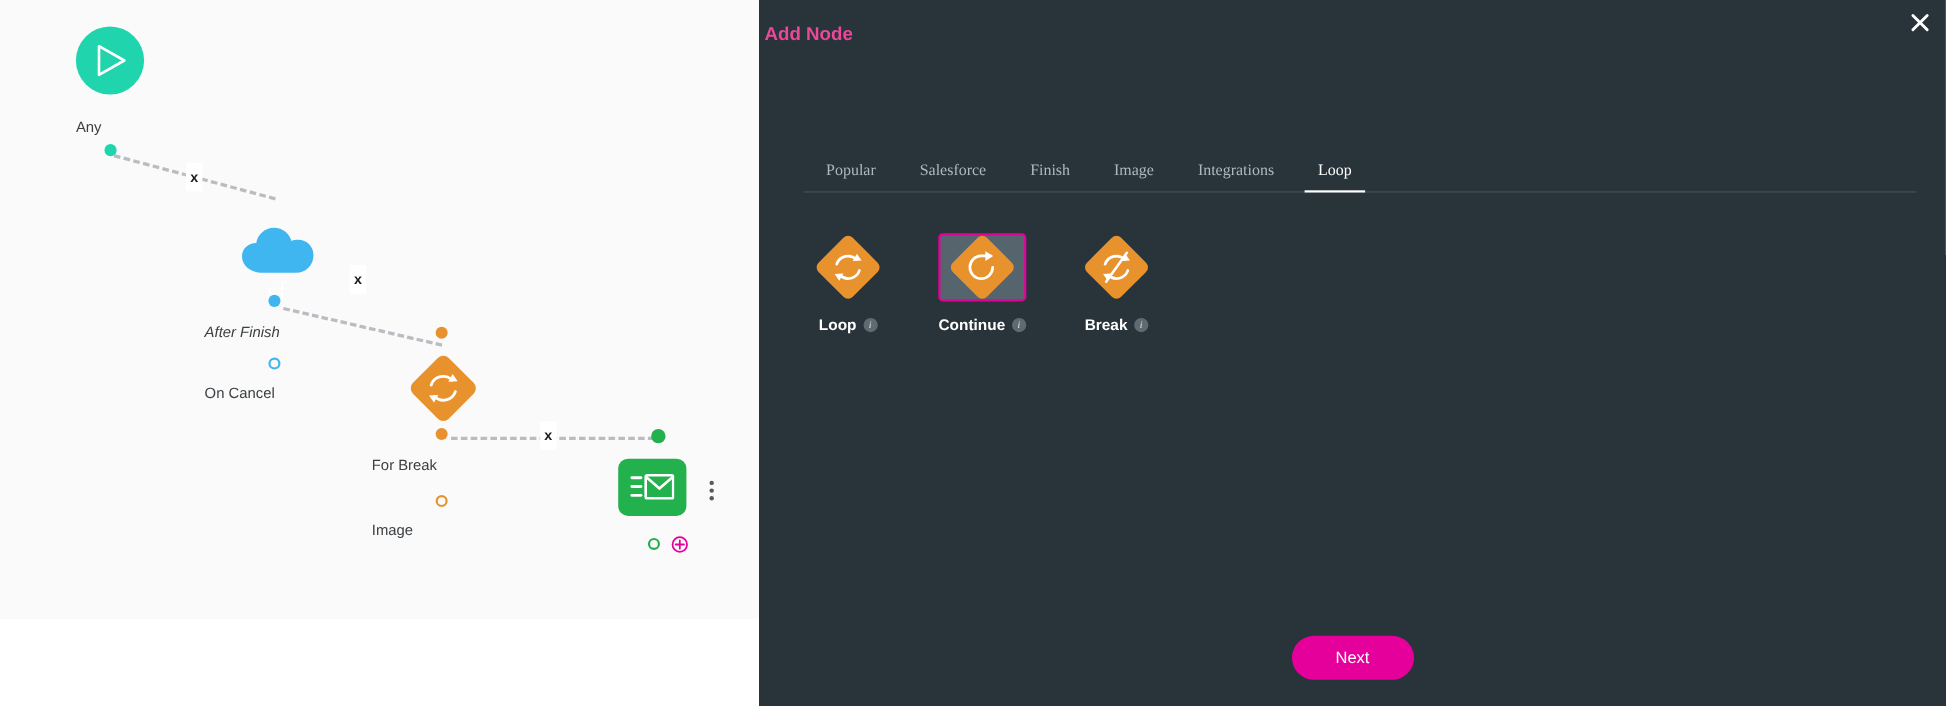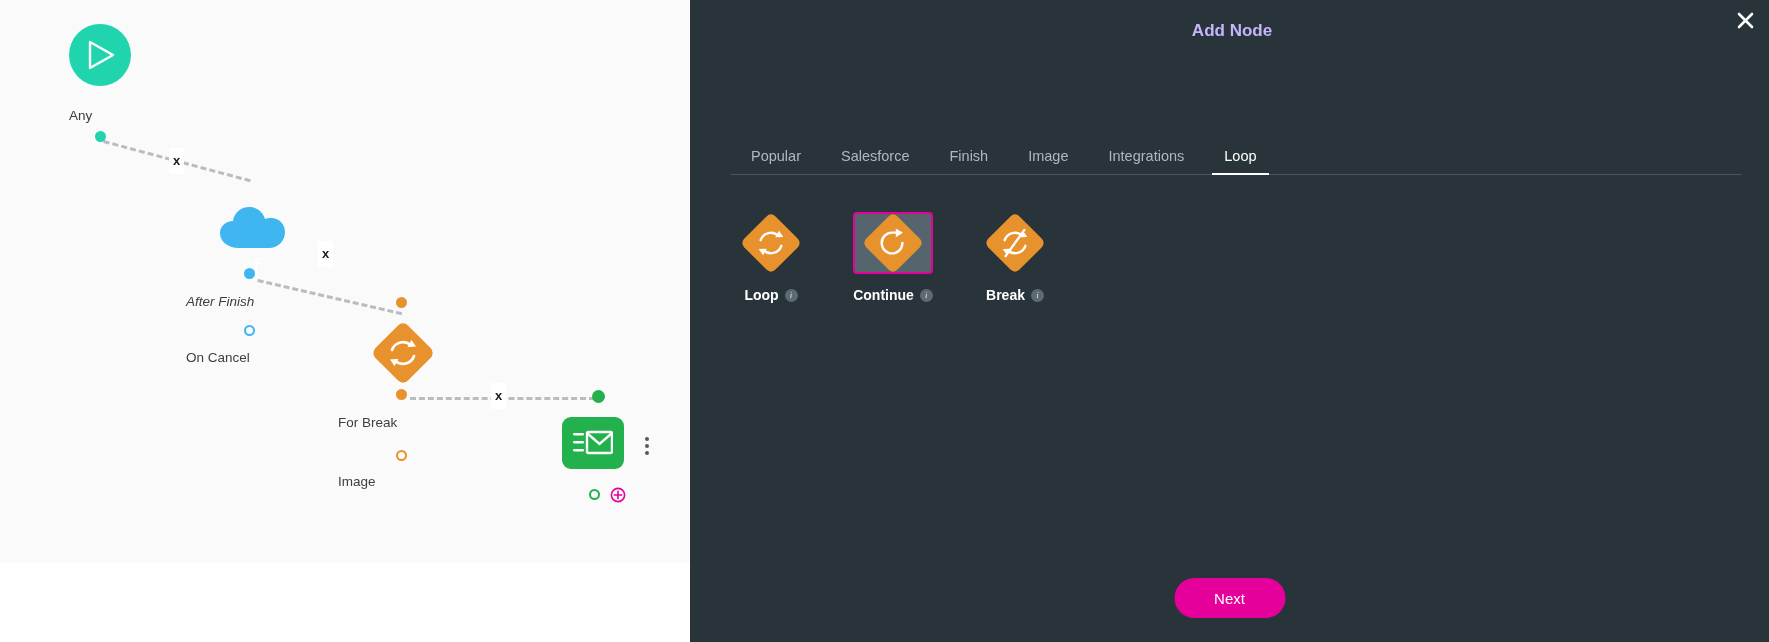--- a/index.html
+++ b/index.html
@@ -104,22 +104,22 @@
   
   #panel {
     position: relative;
     flex: 1 1 auto;
     background: #28333a;
     height: 642px;
   }
   #panel-title {
     position: absolute;
     left: 5px; right: 0; top: 21px;
-    text-align: center;
-    color: #c4b5fd;
+    text-align: left;
+    color: #ec4899;
     font-size: 17px;
     font-weight: bold;
     font-family: "Liberation Sans", sans-serif;
   }
   #close-btn {
     position: absolute;
     right: 10px; top: 6px;
     width: 28px; height: 28px;
     display: flex; align-items: center; justify-content: center;
     cursor: pointer;
@@ -150,21 +150,21 @@
     border-bottom: 1px solid #4a555c;
     height: 36px;
   }
   .tab {
     color: #aeb8bf;
     font-size: 14.5px;
     padding: 0 20px 10px 20px;
     cursor: pointer;
     position: relative;
     white-space: nowrap;
-    font-family: Liberation Sans, sans-serif;
+    font-family: Liberation Serif, serif;
   }
   .tab.active { color: #ffffff; }
   .tab.active::after {
     content: "";
     position: absolute;
     left: 8px; right: 8px; bottom: -1px;
     height: 2px;
     background: #ffffff;
   }
   #cards {

